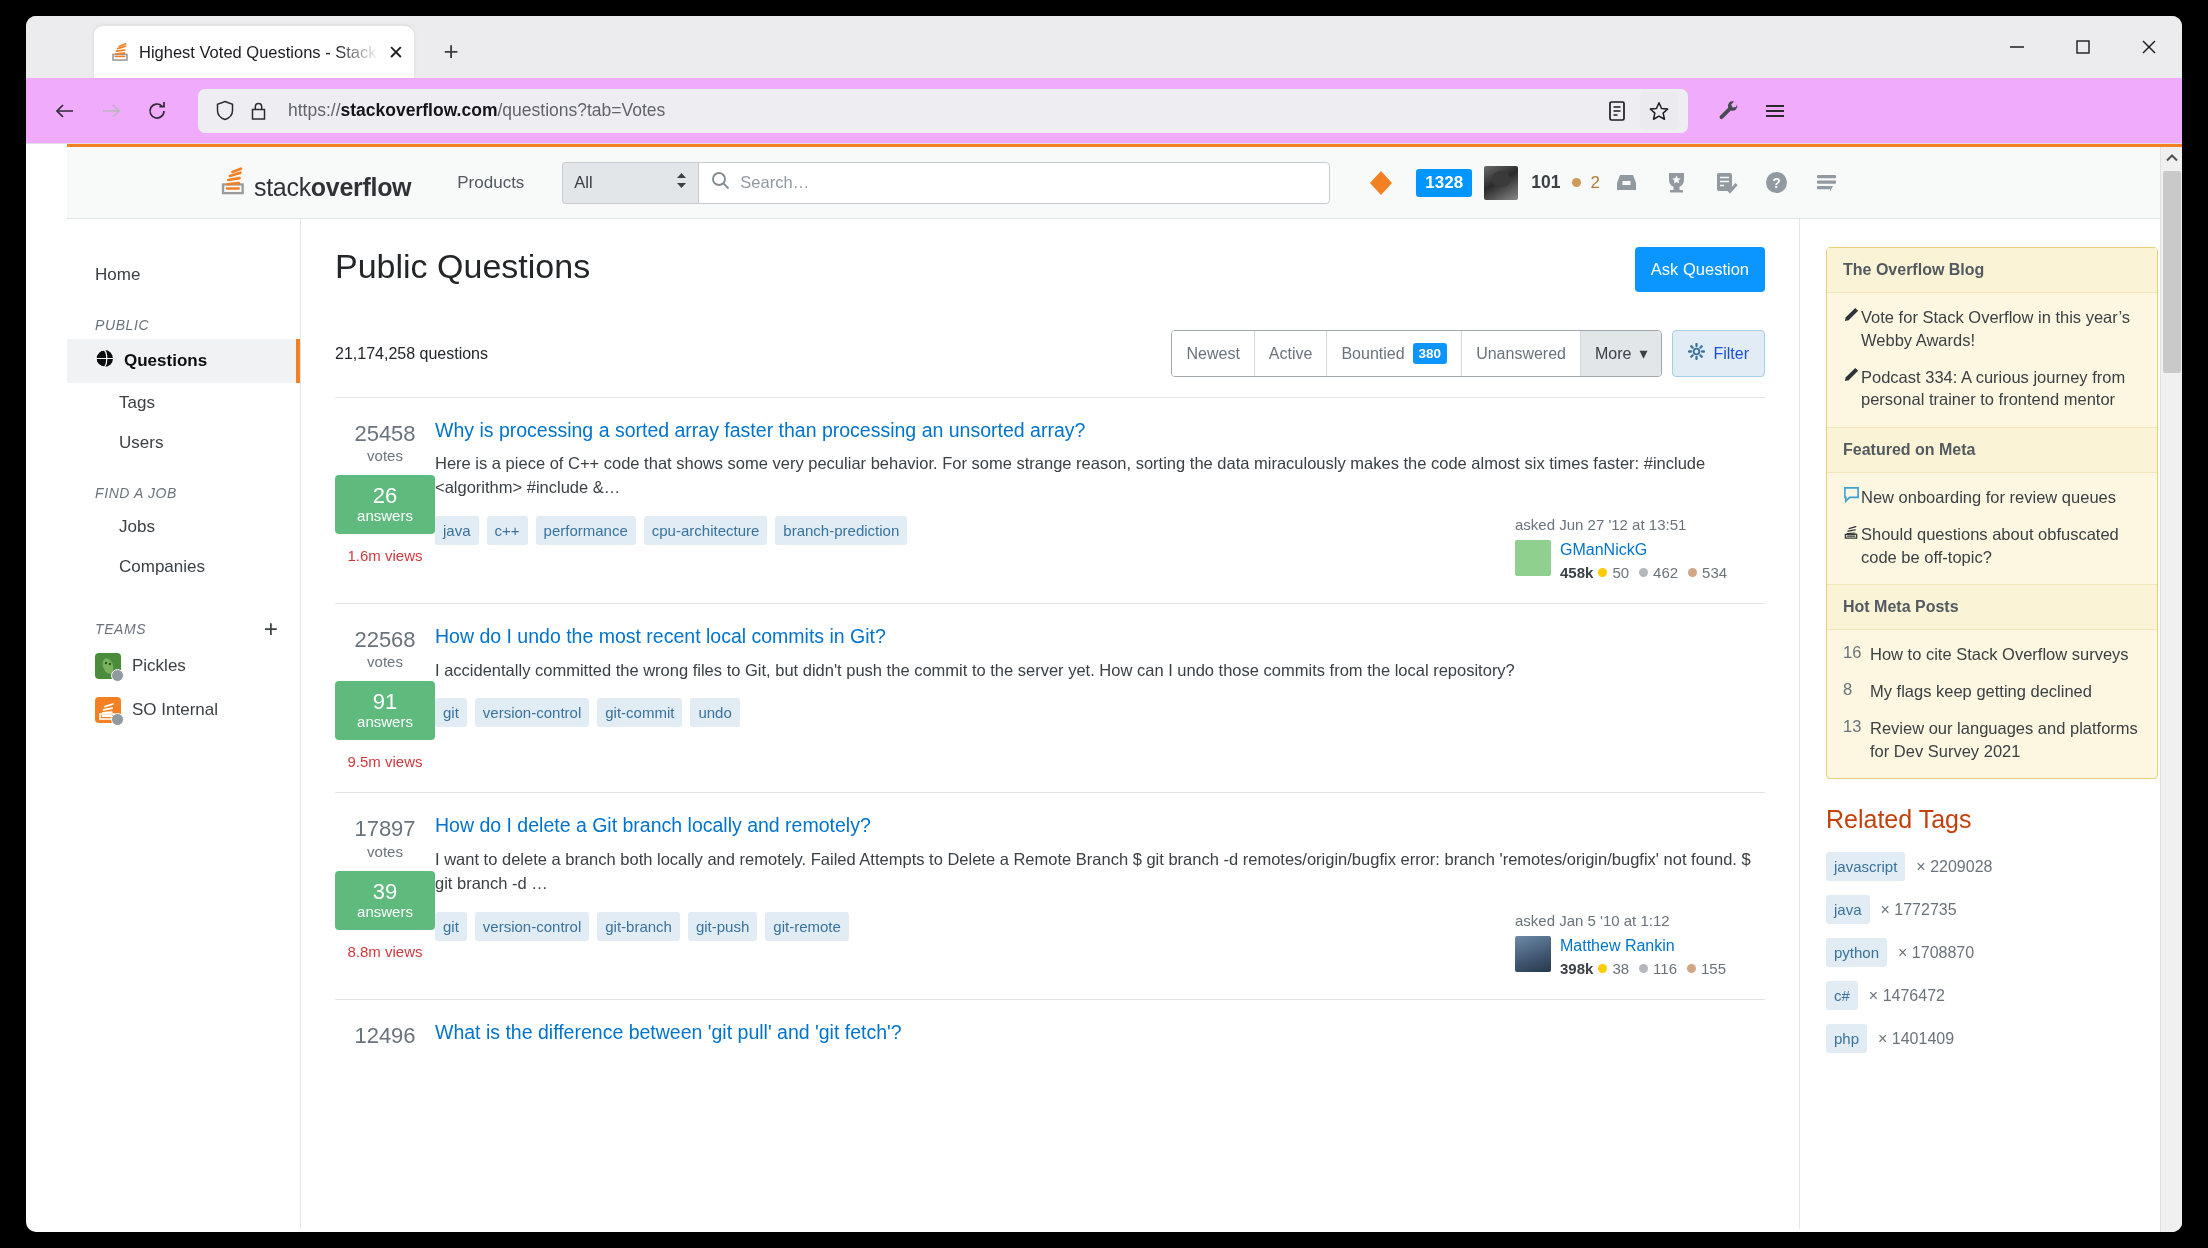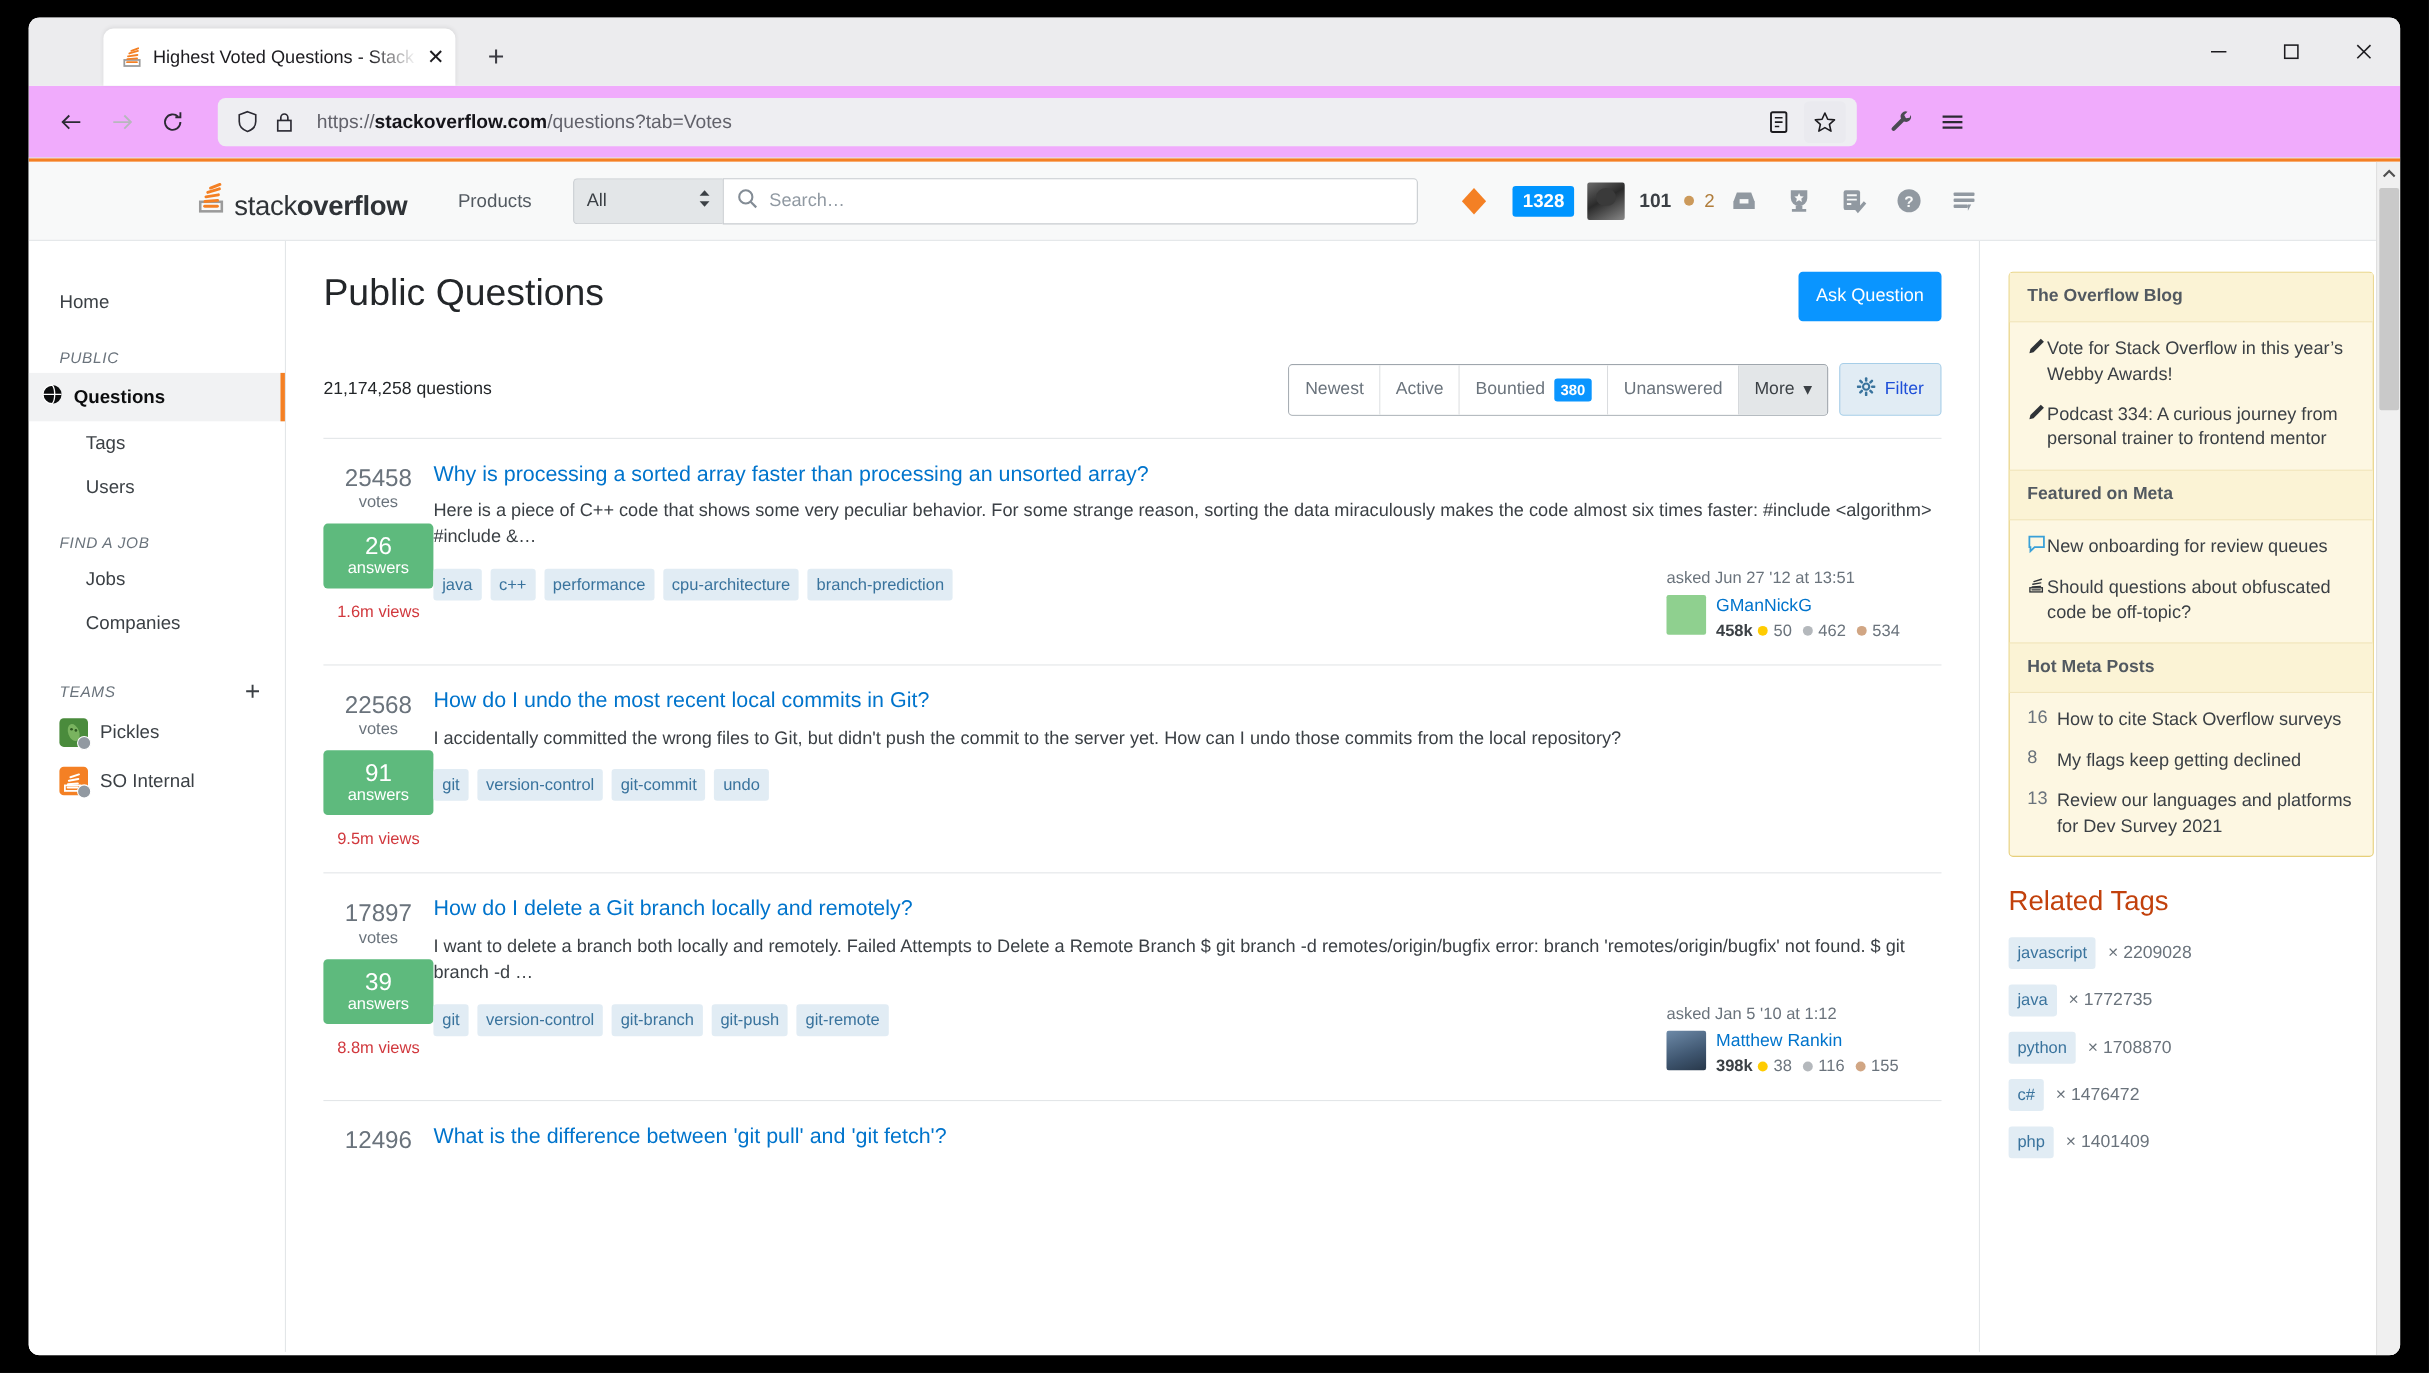--- a/index.html
+++ b/index.html
@@ -83,20 +83,21 @@
     border-radius: 5px;
   }
   .url-iconbtn.hl { background: #eaeaef; }
   .navright { display: flex; align-items: center; margin-left: 8px; }
 
   
   .viewport {
     position: relative; height: 1088px;
     background: #fff; overflow: hidden;
     border-top: 3px solid #f48024;
+    margin-left: 41px;
   }
   .so-header {
     height: 72px; background: #f8f9f9;
     border-bottom: 1px solid #e3e6e8;
     display: flex; align-items: center;
     padding: 0 0 0 24px; position: relative;
   }
   .so-logo { display: flex; align-items: flex-end; gap: 1px; margin-left: 128px; }
   .so-logo-txt { font-size: 25px; color: #2f3337; letter-spacing: -.3px; line-height: 1; }
   .so-logo-txt b { font-weight: 700; }
@@ -148,21 +149,21 @@
   }
   .leftnav {
     width: 234px; flex: 0 0 234px; padding-top: 36px;
     border-right: 1px solid #e3e6e8; background: #fff;
   }
   .nv { padding: 10px 8px 10px 28px; font-size: 17px; color: #3b4045; cursor: pointer; }
   .nv.sub { padding-left: 52px; }
   .nv.active {
     background: #f1f2f3; font-weight: 700; color: #0c0d0e;
     border-right: 4px solid #f48024; display: flex; align-items: center; gap: 10px;
-    padding-left: 12px;
+    padding-left: 28px;
   }
   .nvhdr {
     padding: 22px 8px 6px 28px; font-size: 14px;
     color: #6a737c; letter-spacing: .6px;
     display: flex; align-items: center; justify-content: space-between;
     padding-right: 22px;
     font-style: italic;
   }
   .team-row { display: flex; align-items: center; gap: 11px; padding: 9px 8px 9px 28px; font-size: 17px; color: #3b4045; }
   .team-ico { width: 26px; height: 26px; border-radius: 4px; position: relative; flex: 0 0 26px; }

